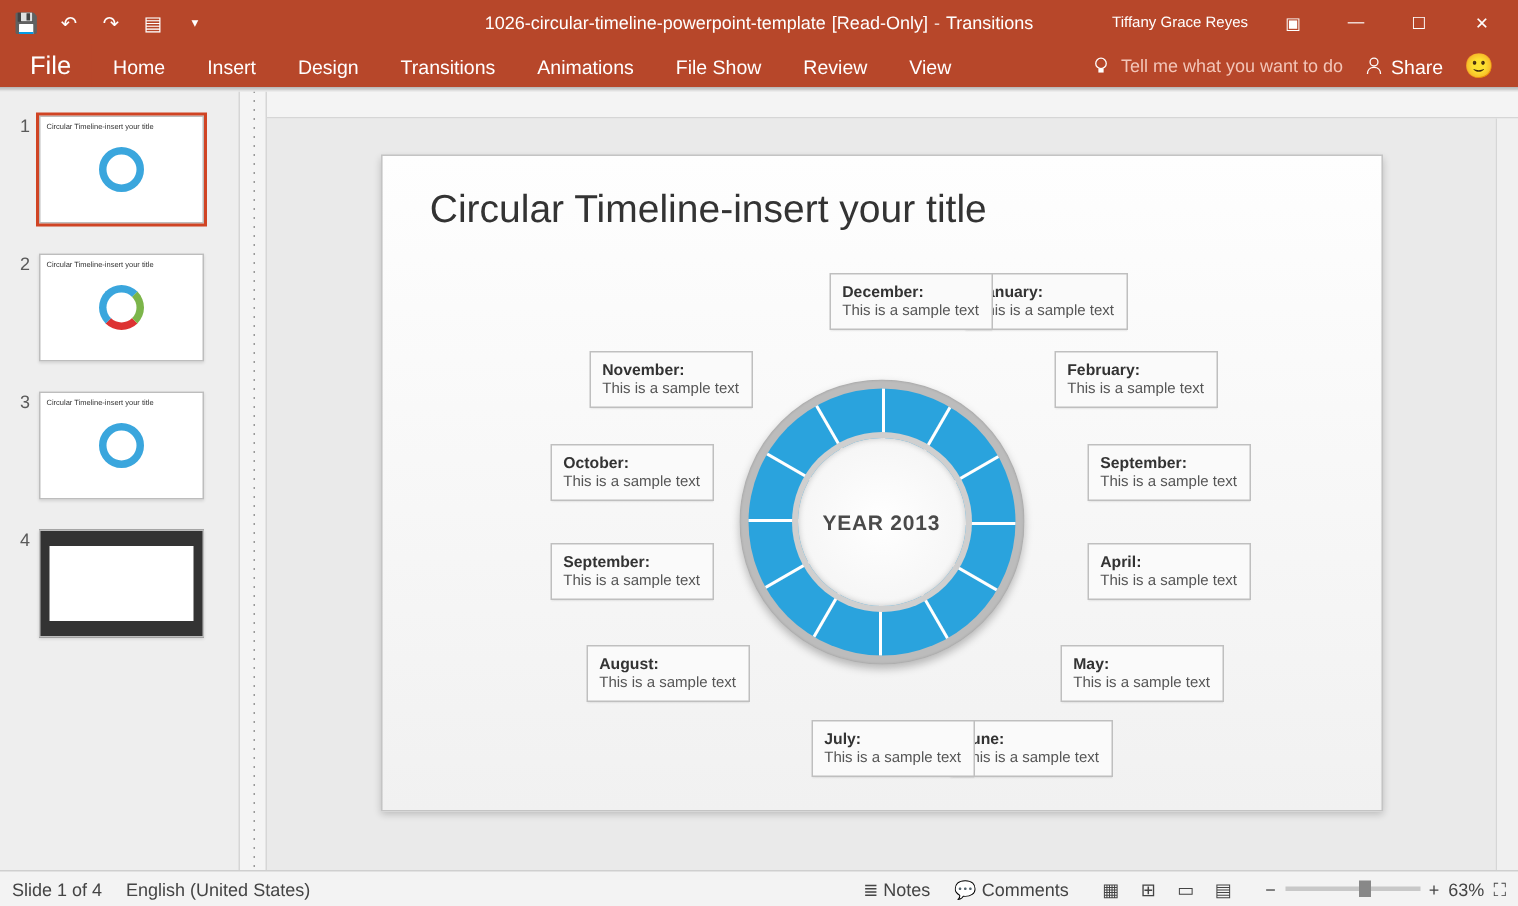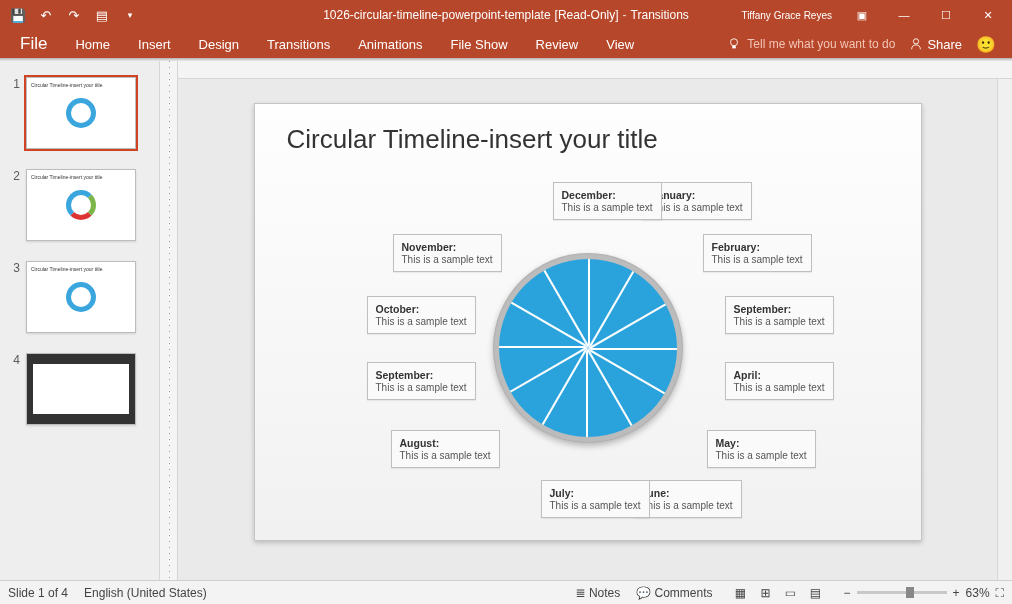--- a/index.html
+++ b/index.html
@@ -190,20 +190,23 @@
                 <div class="seg" style="transform: rotate(90deg) skewY(-60deg);"></div>
                 <div class="seg" style="transform: rotate(120deg) skewY(-60deg);"></div>
                 <div class="seg" style="transform: rotate(150deg) skewY(-60deg);"></div>
                 <div class="seg" style="transform: rotate(180deg) skewY(-60deg);"></div>
                 <div class="seg" style="transform: rotate(210deg) skewY(-60deg);"></div>
                 <div class="seg" style="transform: rotate(240deg) skewY(-60deg);"></div>
                 <div class="seg" style="transform: rotate(270deg) skewY(-60deg);"></div>
                 <div class="seg" style="transform: rotate(300deg) skewY(-60deg);"></div>
                 <div class="seg" style="transform: rotate(330deg) skewY(-60deg);"></div>
               </div>
+            <div class="donut-hole">
+              <span class="donut-label">YEAR 2013</span>
+            </div>
           </div>
 
           <div id="callouts">
               <div class="callout" style="top: 78px; left: 388px;"><b>January:</b><span>This is a sample text</span></div>
               <div class="callout" style="top: 130px; left: 448px;"><b>February:</b><span>This is a sample text</span></div>
               <div class="callout" style="top: 192px; left: 470px;"><b>September:</b><span>This is a sample text</span></div>
               <div class="callout" style="top: 258px; left: 470px;"><b>April:</b><span>This is a sample text</span></div>
               <div class="callout" style="top: 326px; left: 452px;"><b>May:</b><span>This is a sample text</span></div>
               <div class="callout" style="top: 376px; left: 378px;"><b>June:</b><span>This is a sample text</span></div>
               <div class="callout" style="top: 376px; left: 286px;"><b>July:</b><span>This is a sample text</span></div>

